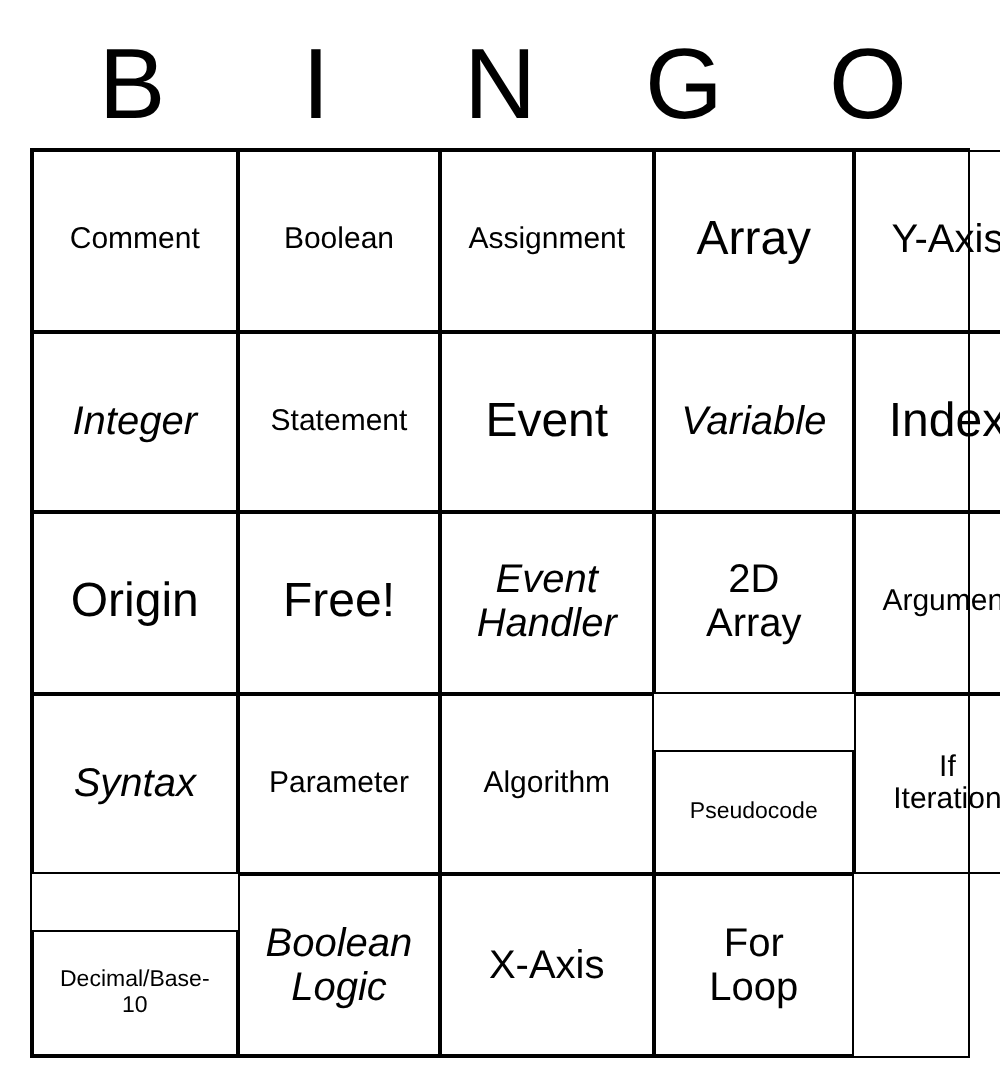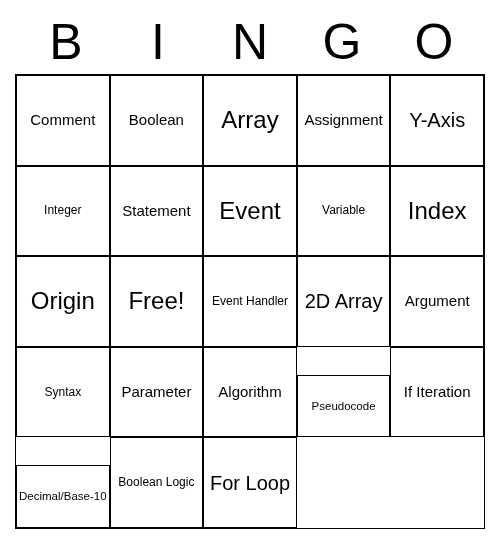--- a/index.html
+++ b/index.html
@@ -32,47 +32,47 @@
       grid-template-rows: repeat(5, 1fr);
       border: 1px solid #000;
       flex: 1;
     }
     .cell {
       border: 1px solid #000;
       display: flex;
       align-items: center;
       justify-content: center;
       text-align: center;
-      padding: 0;
+      padding: 13px;
       line-height: 1.1;
       color: #000;
     }
     
     .fs-xs { font-size: 11.5px; margin-top: 28px; }
     .fs-sm { font-size: 15px; }
-    .fs-md { font-size: 12px; }
+    .fs-md { font-size: 20px; font-style: italic; }
     .fs-lg { font-size: 24px; }
     .fs-xl { font-size: 20px; }
   </style>
 </head>
 <body>
 
 <div class="header">
   <div class="header-letter">B</div>
   <div class="header-letter">I</div>
   <div class="header-letter">N</div>
   <div class="header-letter">G</div>
   <div class="header-letter">O</div>
 </div>
 
 <div class="grid">
   <div class="cell fs-sm">Comment</div>
   <div class="cell fs-sm">Boolean</div>
+  <div class="cell fs-sm">Assignment</div>
   <div class="cell fs-lg">Array</div>
-  <div class="cell fs-sm">Assignment</div>
   <div class="cell fs-xl">Y-Axis</div>
 
   <div class="cell fs-md">Integer</div>
   <div class="cell fs-sm">Statement</div>
   <div class="cell fs-lg">Event</div>
   <div class="cell fs-md">Variable</div>
 
   <div class="cell fs-lg">Index</div>
   <div class="cell fs-lg">Origin</div>
   <div class="cell fs-lg">Free!</div>
@@ -81,14 +81,15 @@
 
   <div class="cell fs-sm">Argument</div>
   <div class="cell fs-md">Syntax</div>
   <div class="cell fs-sm">Parameter</div>
   <div class="cell fs-sm">Algorithm</div>
   <div class="cell fs-xs">Pseudocode</div>
 
   <div class="cell fs-sm">If Iteration</div>
   <div class="cell fs-xs">Decimal/Base-10</div>
   <div class="cell fs-md">Boolean Logic</div>
+  <div class="cell fs-xl">X-Axis</div>
   <div class="cell fs-xl">For Loop</div>
 </div>
 
 </body></html>

